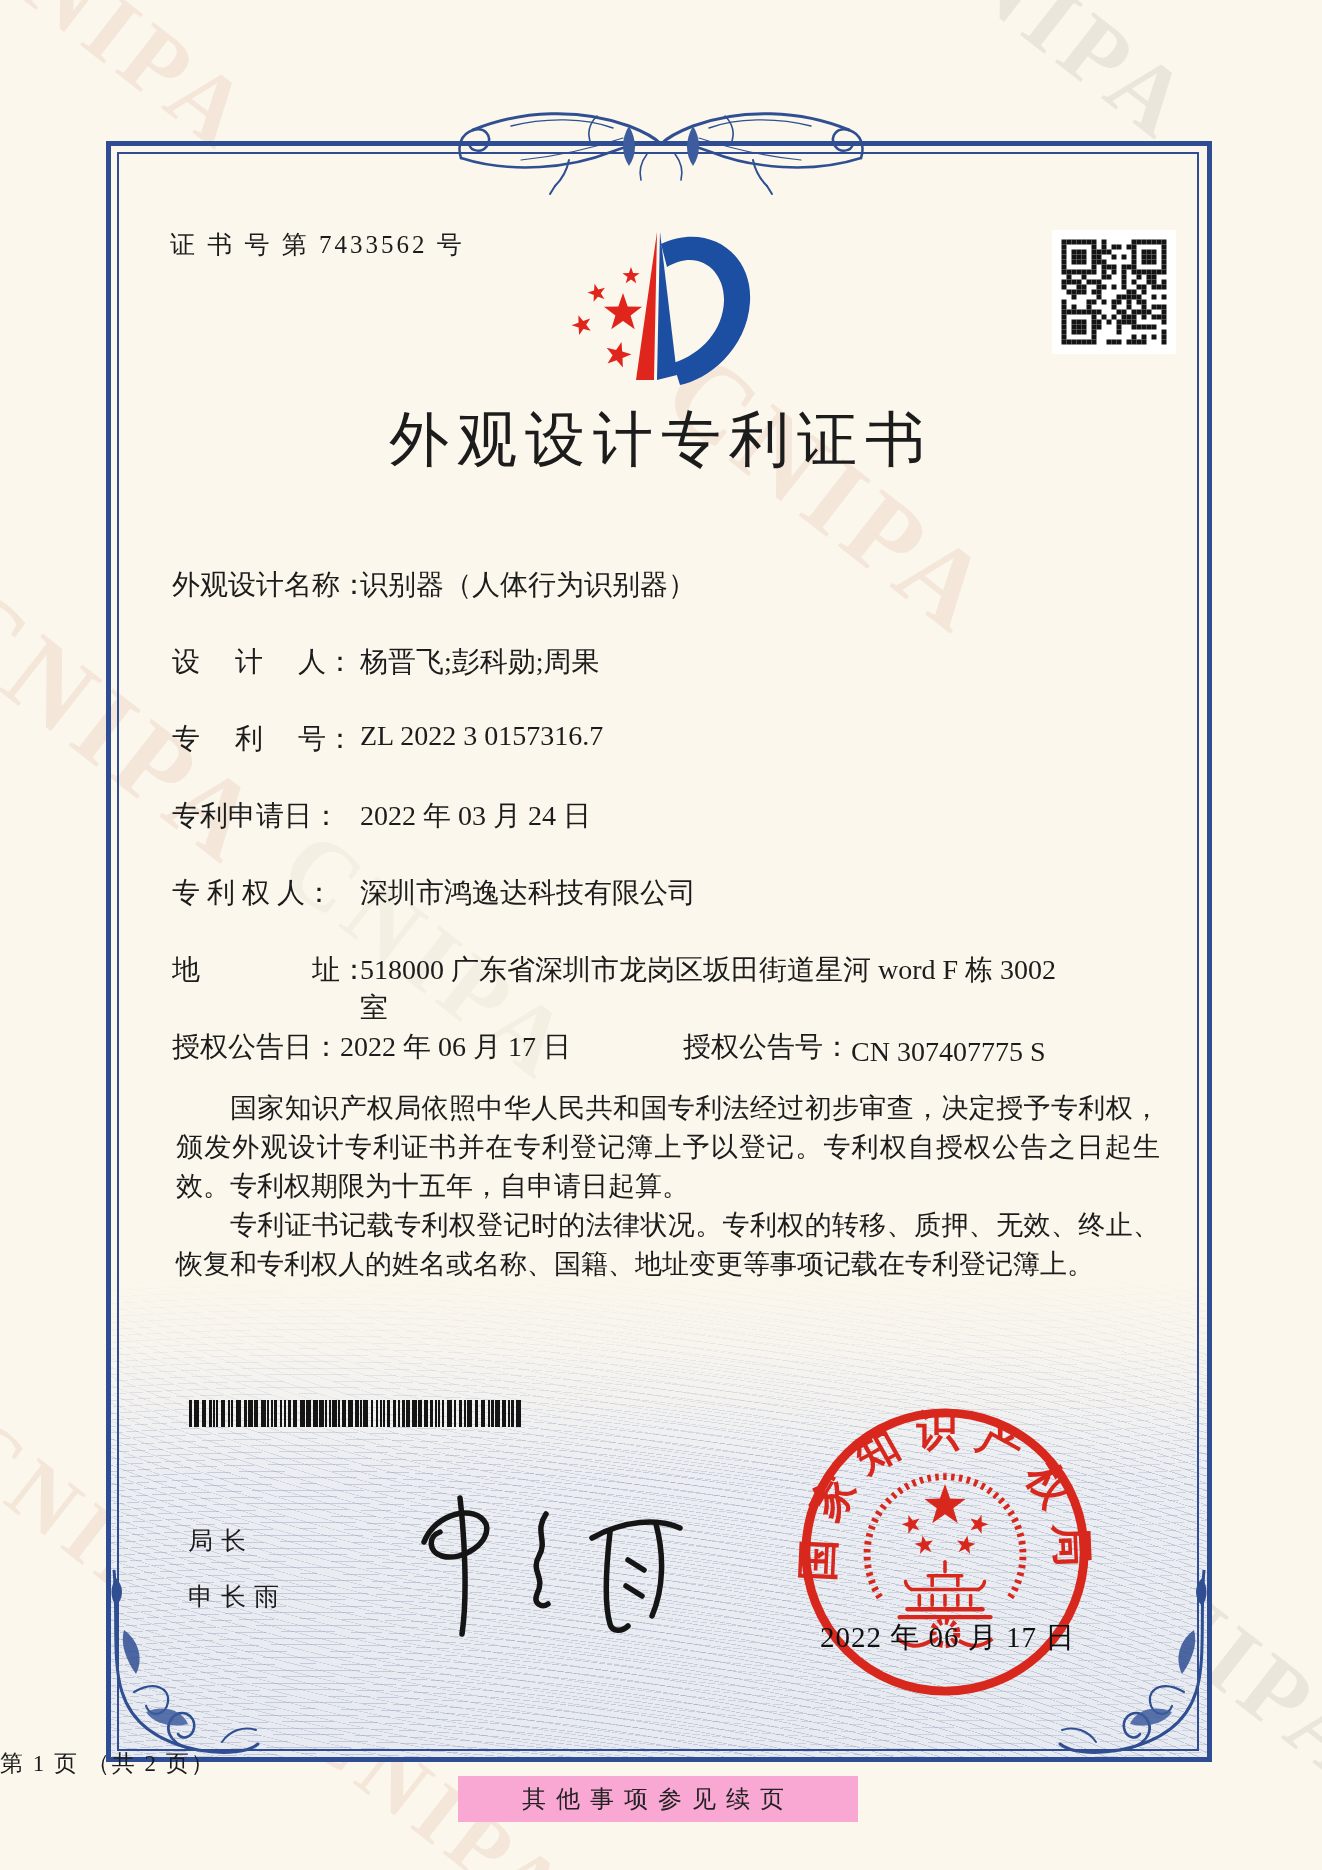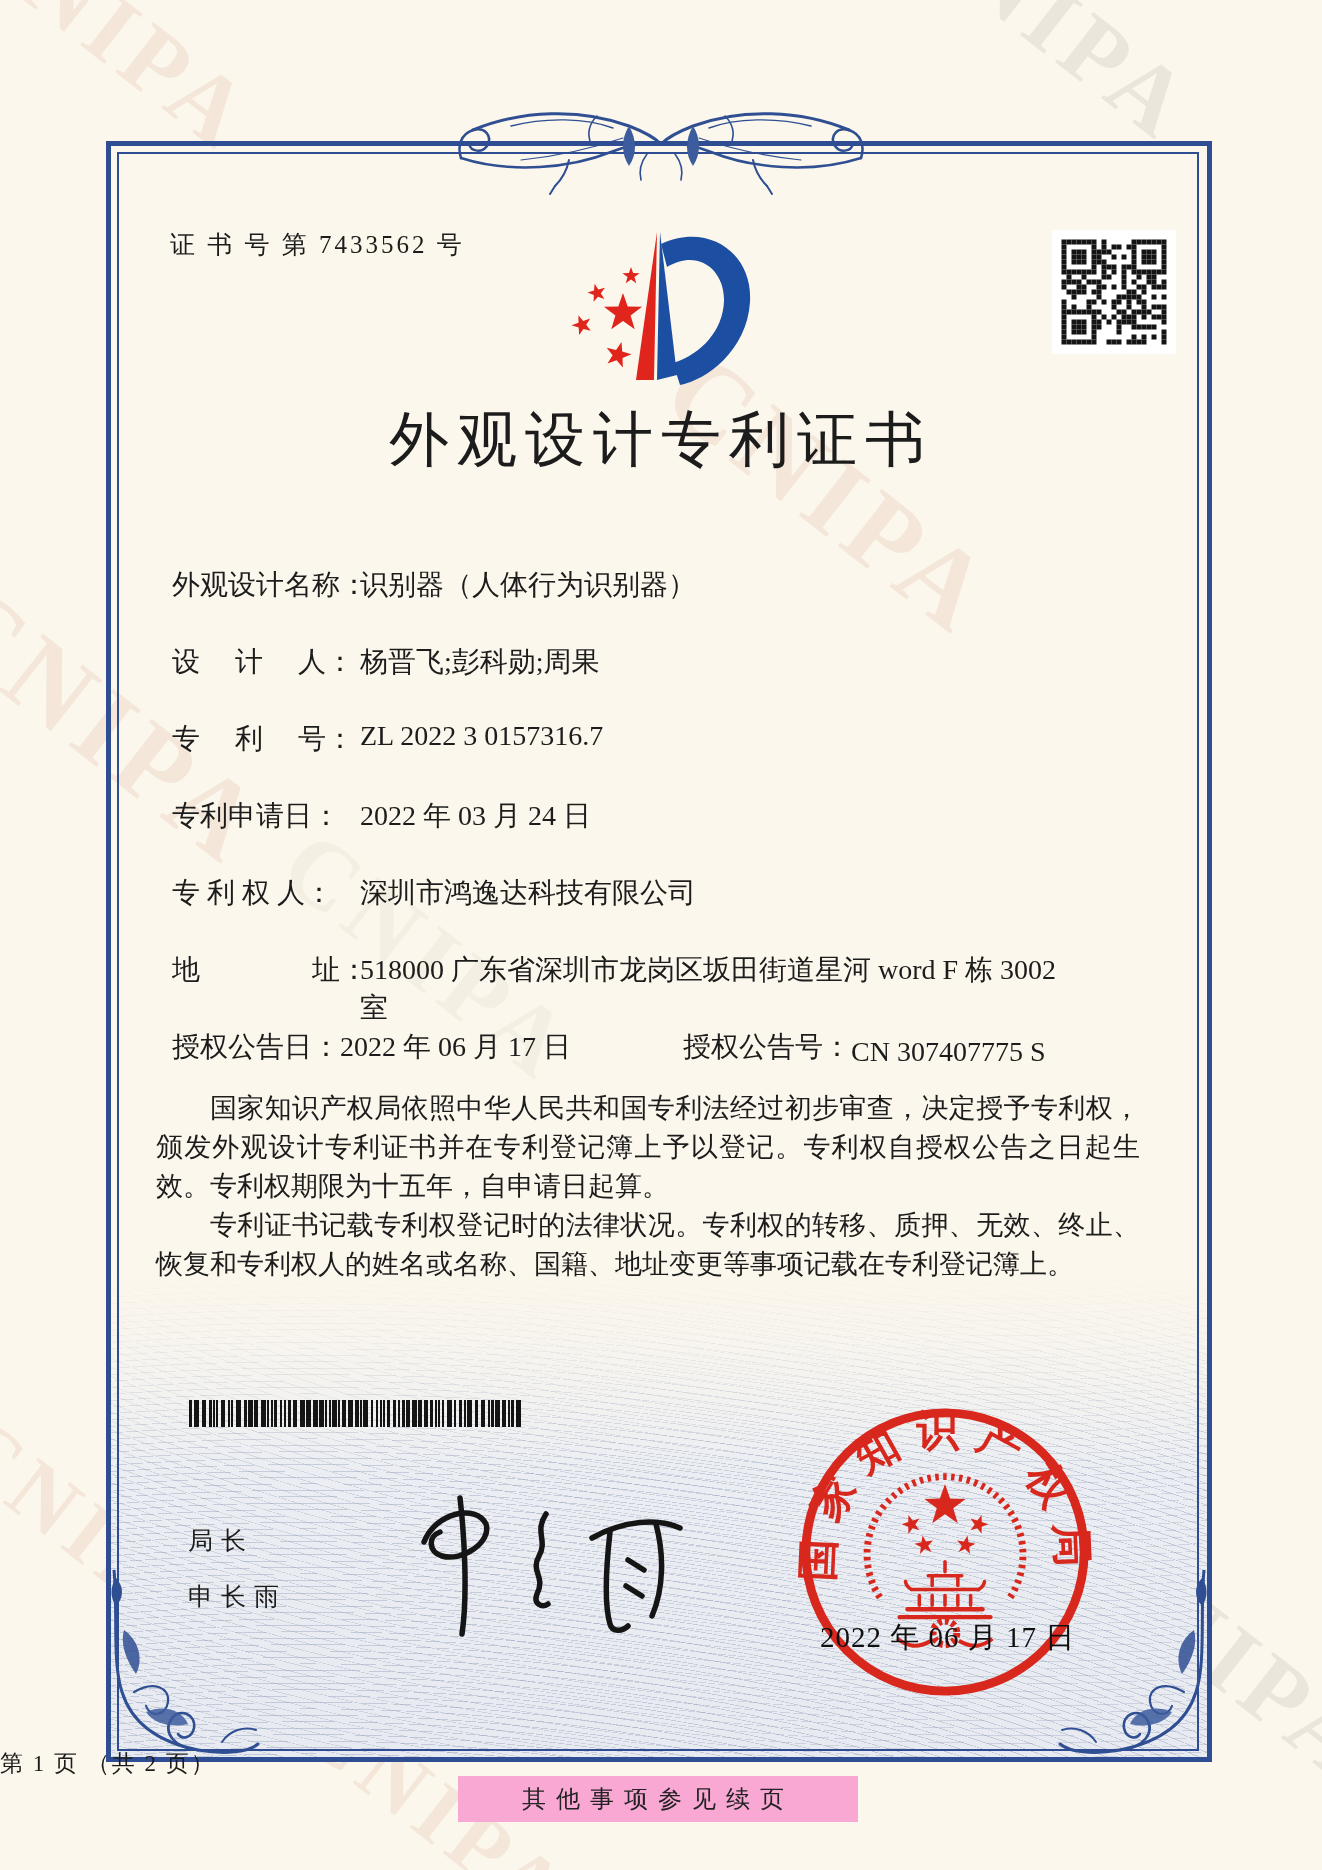--- a/index.html
+++ b/index.html
@@ -24,21 +24,21 @@
       border:5px solid #2e4d92;}
   .frame-inner{position:absolute;left:117px;top:152px;width:1078px;height:1595px;
       border:2px solid #2e4d92;}
   .certno{position:absolute;left:170px;top:228px;font-size:25px;letter-spacing:3px;}
   .title{position:absolute;left:0;top:400px;width:1322px;text-align:center;
       font-size:60px;font-weight:normal;letter-spacing:8px;}
   .row{position:absolute;left:172px;font-size:28px;}
   .row .lab{display:inline-block;}
   .row .val{position:absolute;left:188px;white-space:pre-line;width:800px;}
   .grant span{position:absolute;font-size:28px;top:0;}
-  .body-text{position:absolute;left:156px;top:1089px;width:984px;font-size:27px;
+  .body-text{position:absolute;left:176px;top:1089px;width:984px;font-size:27px;
       line-height:39px;text-align:justify;}
   .body-text p{margin:0;text-indent:2em;}
   .officer{position:absolute;left:188px;font-family:"Liberation Sans","DejaVu Sans",sans-serif;
       font-size:25px;letter-spacing:8px;}
   .seal-date{position:absolute;left:820px;top:1618px;font-size:29px;letter-spacing:1px;
       color:#101010;z-index:7;}
   .pageinfo{position:absolute;left:0;top:1748px;width:1280px;text-align:left;
       font-size:23px;letter-spacing:2px;z-index:5;}
   .strip{position:absolute;left:458px;top:1776px;width:400px;height:46px;background:#f9a8d4;
       display:flex;align-items:center;justify-content:center;}

